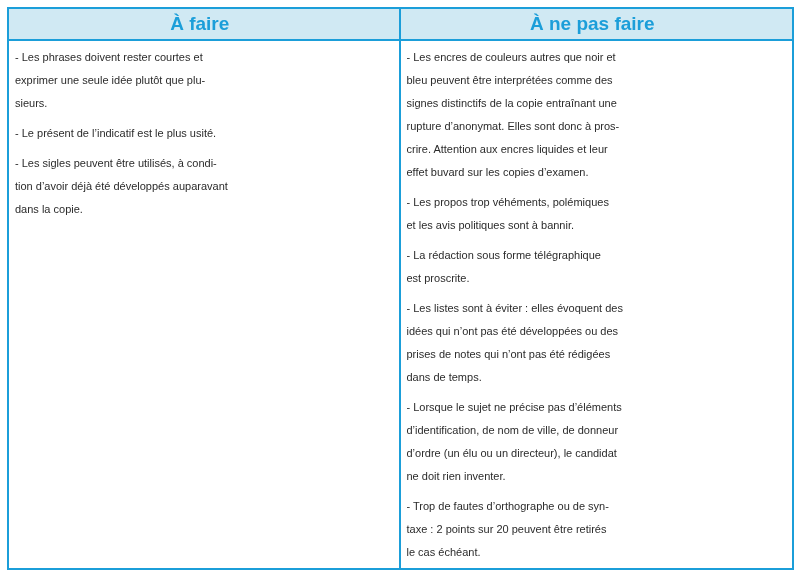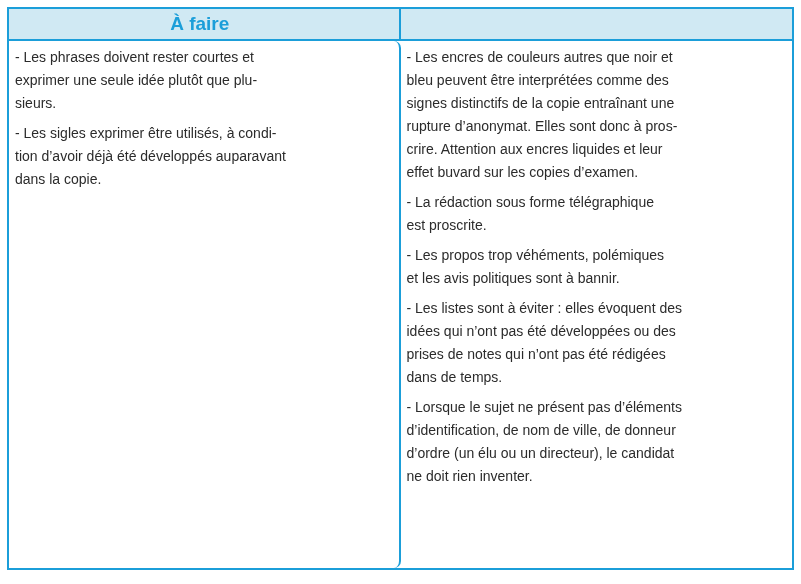--- a/index.html
+++ b/index.html
@@ -47,62 +47,66 @@
   }
   .body-row {
     display: flex;
     flex: 1 1 auto;
     overflow: hidden;
   }
   .body-cell {
     width: 50%;
     padding: 5px 7px 0 6px;
     color: var(--text);
-    font-size: 14px;
+    font-size: 11px;
     line-height: 23px;
-    border-radius: 7px;
   }
   .body-cell.first {
     border-right: 2px solid var(--accent);
   }
   .item {
     white-space: pre-line;
     margin-bottom: 7px;
   }
 </style>
 </head>
 <body>
 
 <div class="table">
   <div class="header-row">
     <div class="header-cell first">À faire</div>
+    <div class="header-cell">À ne pas faire</div>
   </div>
   <div class="body-row">
     <div class="body-cell first">
         <div class="item">- Les phrases doivent rester courtes et
 exprimer une seule idée plutôt que plu-
 sieurs.</div>
-        <div class="item">- Les sigles exprimer être utilisés, à condi-
+        <div class="item">- Le présent de l’indicatif est le plus usité.</div>
+        <div class="item">- Les sigles peuvent être utilisés, à condi-
 tion d’avoir déjà été développés auparavant
 dans la copie.</div>
       </div>
     <div class="body-cell">
         <div class="item">- Les encres de couleurs autres que noir et
 bleu peuvent être interprétées comme des
 signes distinctifs de la copie entraînant une
 rupture d’anonymat. Elles sont donc à pros-
 crire. Attention aux encres liquides et leur
 effet buvard sur les copies d’examen.</div>
+        <div class="item">- Les propos trop véhéments, polémiques
+et les avis politiques sont à bannir.</div>
         <div class="item">- La rédaction sous forme télégraphique
 est proscrite.</div>
-        <div class="item">- Les propos trop véhéments, polémiques
-et les avis politiques sont à bannir.</div>
         <div class="item">- Les listes sont à éviter : elles évoquent des
 idées qui n’ont pas été développées ou des
 prises de notes qui n’ont pas été rédigées
 dans de temps.</div>
-        <div class="item">- Lorsque le sujet ne présent pas d’éléments
+        <div class="item">- Lorsque le sujet ne précise pas d’éléments
 d’identification, de nom de ville, de donneur
 d’ordre (un élu ou un directeur), le candidat
 ne doit rien inventer.</div>
+        <div class="item">- Trop de fautes d’orthographe ou de syn-
+taxe : 2 points sur 20 peuvent être retirés
+le cas échéant.</div>
       </div>
   </div>
 </div>
 
 </body></html>

